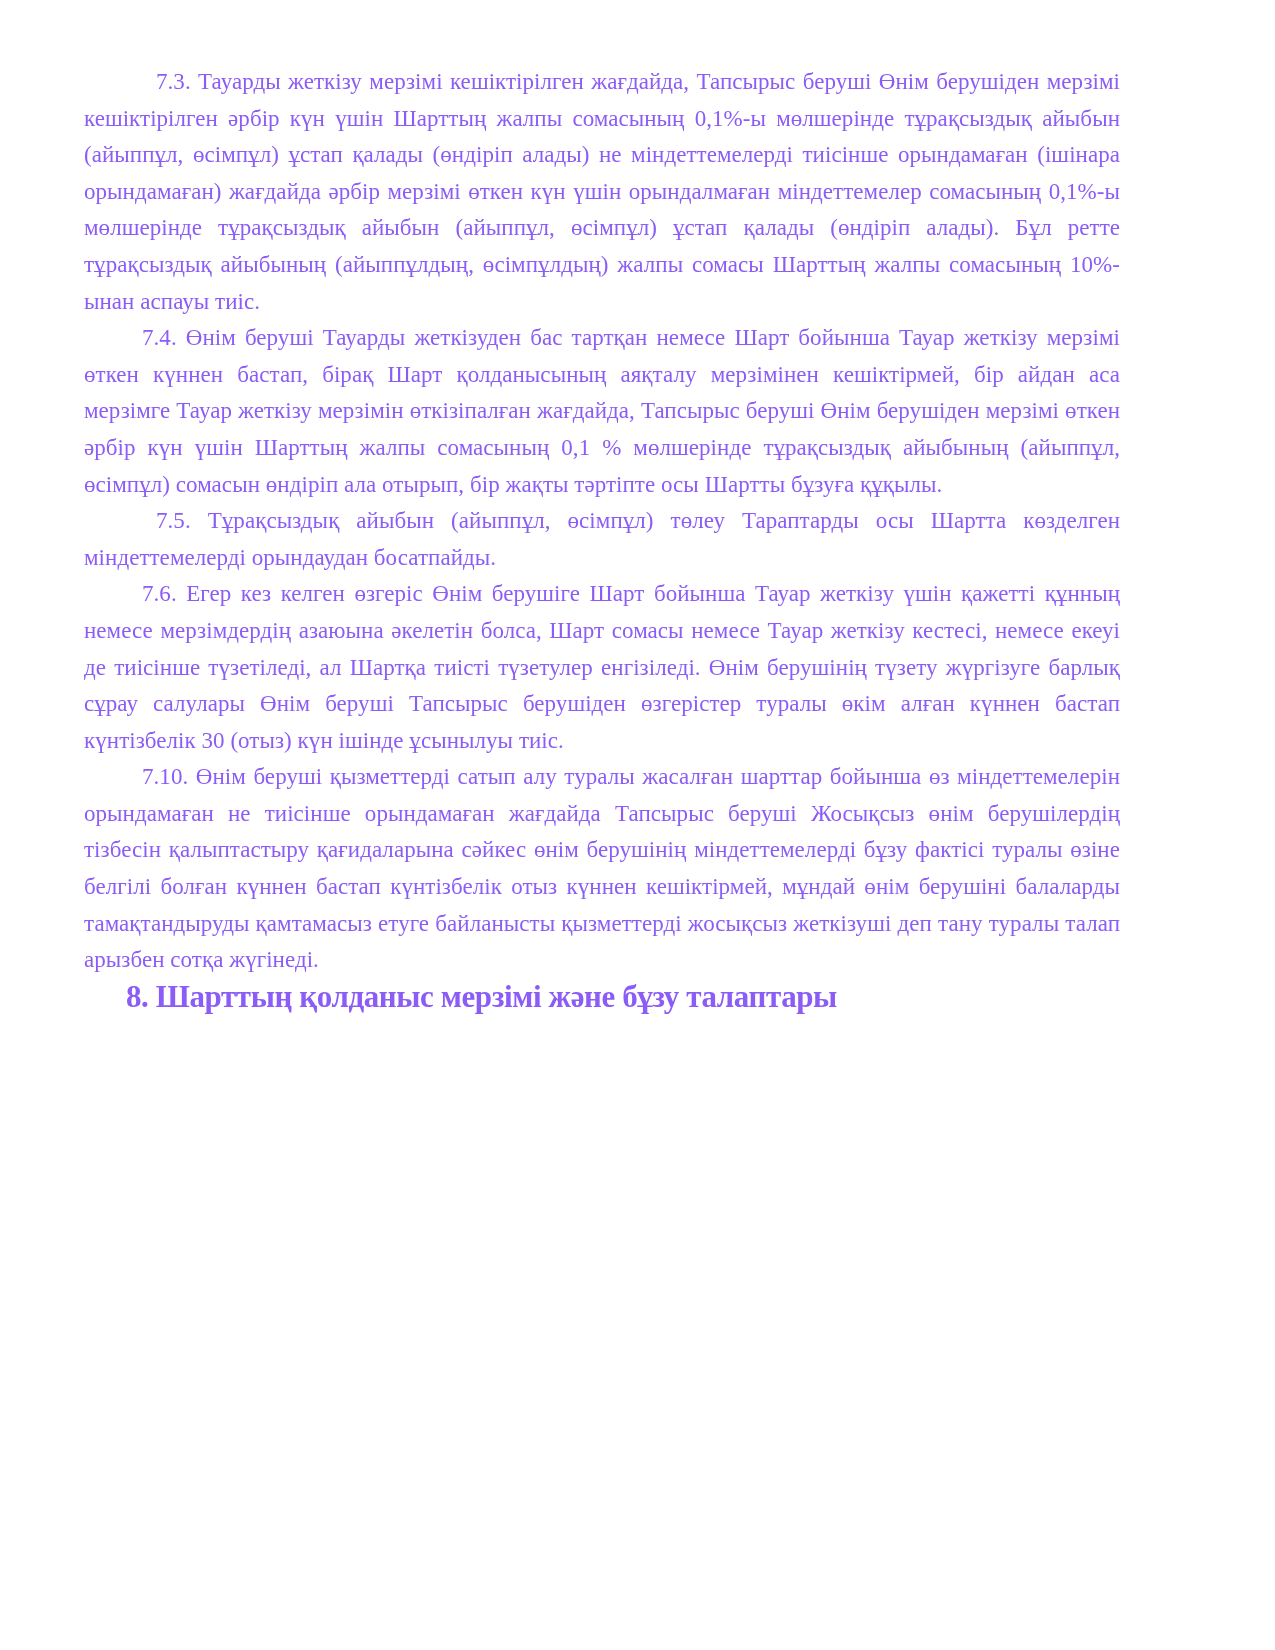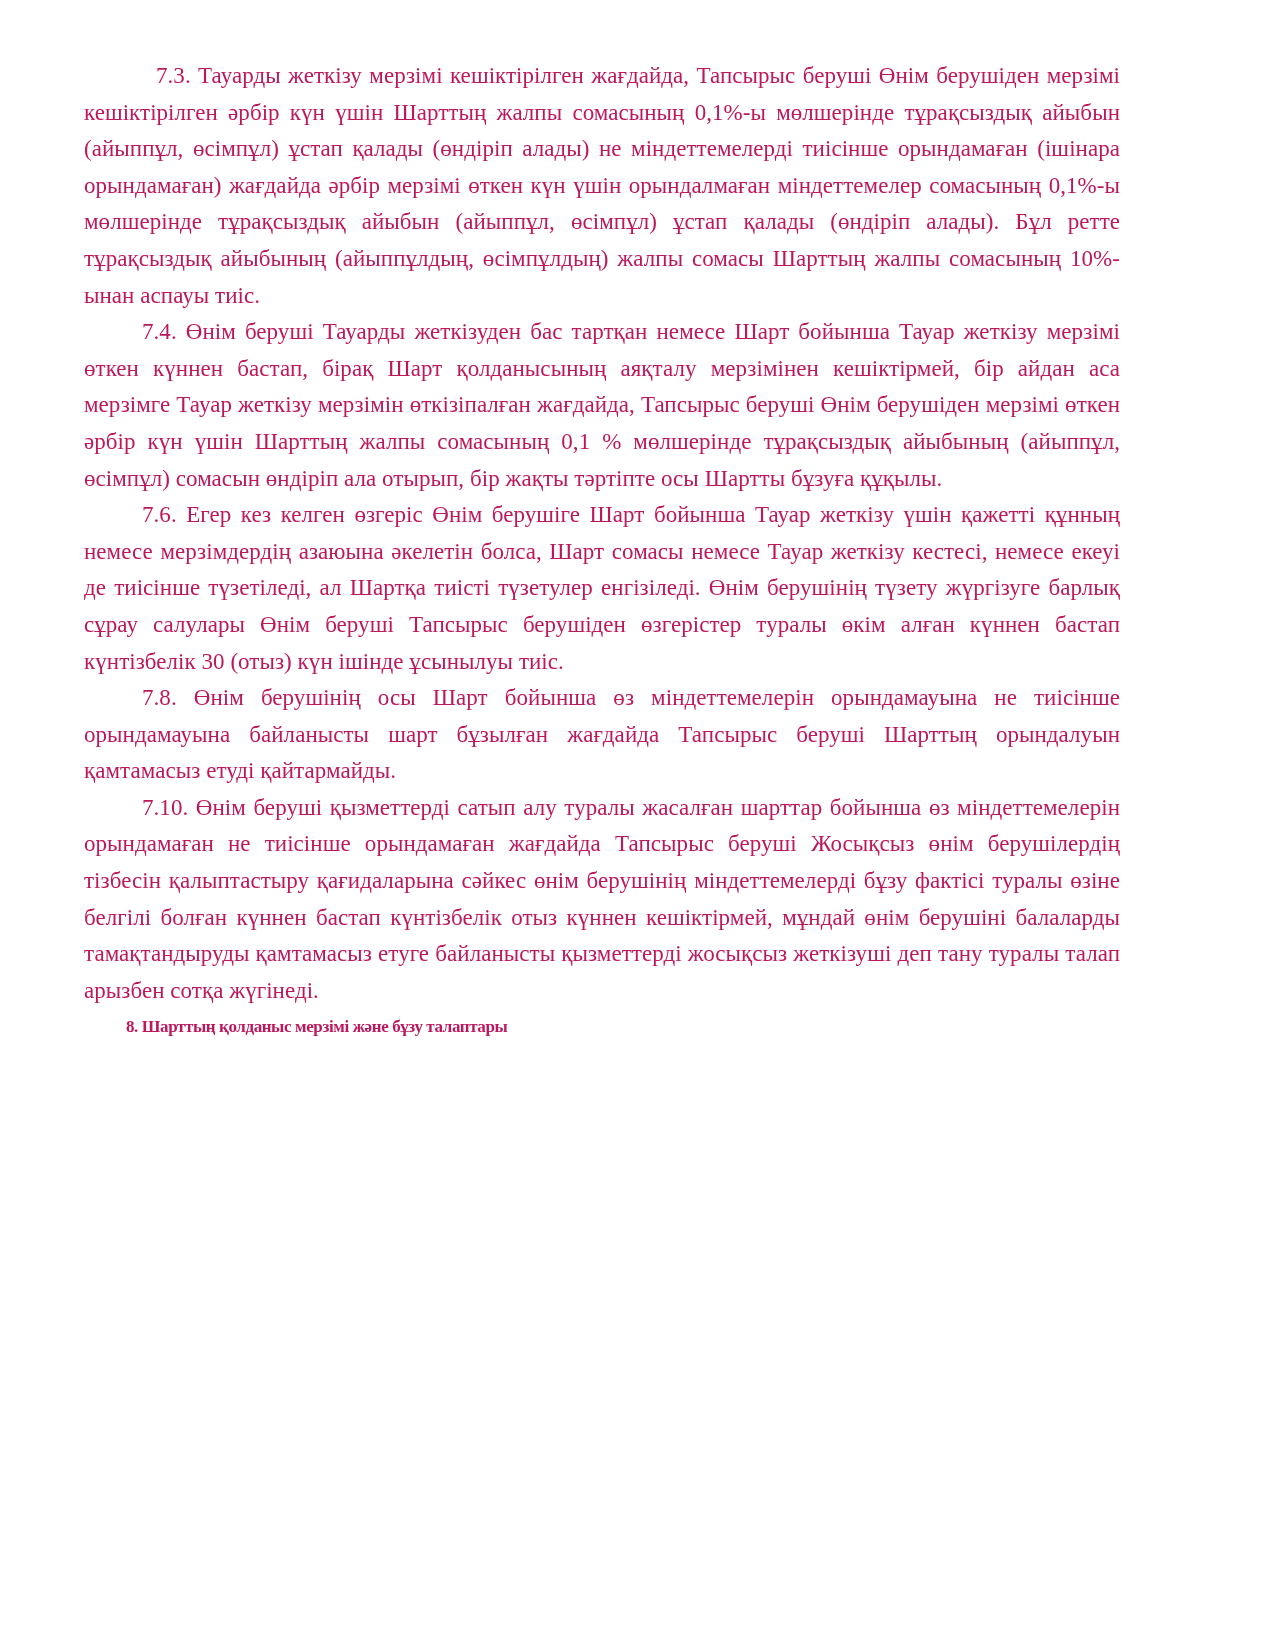--- a/index.html
+++ b/index.html
@@ -9,46 +9,46 @@
     }
     body {
       width: 1275px;
       height: 1650px;
       position: relative;
       overflow: hidden;
     }
     .page {
       position: absolute;
       left: 84px;
-      top: 58px;
+      top: 64px;
       width: 1036px;
       font-family: "Liberation Serif", "DejaVu Serif", serif;
       font-size: 23px;
       line-height: 36.6px;
-      color: #be185d;
+      color: #8b5cf6;
       letter-spacing: 0.05px;
     }
     .para {
       margin: 0;
       text-align: justify;
       text-indent: 64px;
     }
     .para.indent-wide { text-indent: 72px; }
     .para.indent-mid { text-indent: 58px; font-family: Liberation Serif, serif; }
     .heading {
       margin: 0;
       font-weight: bold;
       text-indent: 42px;
-      font-size: 17px;
+      font-size: 31px;
       letter-spacing: -0.4px;
     }
   </style>
 </head>
 <body>
 
 <div class="page">
   <p class="para indent-wide">7.3. Тауарды жеткізу мерзімі кешіктірілген жағдайда, Тапсырыс беруші Өнім берушіден мерзімі кешіктірілген әрбір күн үшін Шарттың жалпы сомасының 0,1%-ы мөлшерінде тұрақсыздық айыбын (айыппұл, өсімпұл) ұстап қалады (өндіріп алады) не міндеттемелерді тиісінше орындамаған (ішінара орындамаған) жағдайда әрбір мерзімі өткен күн үшін орындалмаған міндеттемелер сомасының 0,1%-ы мөлшерінде тұрақсыздық айыбын (айыппұл, өсімпұл) ұстап қалады (өндіріп алады). Бұл ретте тұрақсыздық айыбының (айыппұлдың, өсімпұлдың) жалпы сомасы Шарттың жалпы сомасының 10%-ынан аспауы тиіс.</p>
   <p class="para indent-mid">7.4. Өнім беруші Тауарды жеткізуден бас тартқан немесе Шарт бойынша Тауар жеткізу мерзімі өткен күннен бастап, бірақ Шарт қолданысының аяқталу мерзімінен кешіктірмей, бір айдан аса мерзімге Тауар жеткізу мерзімін өткізіпалған жағдайда, Тапсырыс беруші Өнім берушіден мерзімі өткен әрбір күн үшін Шарттың жалпы сомасының 0,1 % мөлшерінде тұрақсыздық айыбының (айыппұл, өсімпұл) сомасын өндіріп ала отырып, бір жақты тәртіпте осы Шартты бұзуға құқылы.</p>
+  <p class="para indent-wide">7.5. Тұрақсыздық айыбын (айыппұл, өсімпұл) төлеу Тараптарды осы Шартта көзделген міндеттемелерді орындаудан босатпайды.</p>
   <p class="para indent-mid">7.6. Егер кез келген өзгеріс Өнім берушіге Шарт бойынша Тауар жеткізу үшін қажетті құнның немесе мерзімдердің азаюына әкелетін болса, Шарт сомасы немесе Тауар жеткізу кестесі, немесе екеуі де тиісінше түзетіледі, ал Шартқа тиісті түзетулер енгізіледі. Өнім берушінің түзету жүргізуге барлық сұрау салулары Өнім беруші Тапсырыс берушіден өзгерістер туралы өкім алған күннен бастап күнтізбелік 30 (отыз) күн ішінде ұсынылуы тиіс.</p>
-  <p class="para indent-mid">7.8. Өнім берушінің осы Шарт бойынша өз міндеттемелерін орындамауына не тиісінше орындамауына байланысты шарт бұзылған жағдайда Тапсырыс беруші Шарттың орындалуын қамтамасыз етуді қайтармайды.</p>
   <p class="para indent-mid">7.10. Өнім беруші қызметтерді сатып алу туралы жасалған шарттар бойынша өз міндеттемелерін орындамаған не тиісінше орындамаған жағдайда Тапсырыс беруші Жосықсыз өнім берушілердің тізбесін қалыптастыру қағидаларына сәйкес өнім берушінің міндеттемелерді бұзу фактісі туралы өзіне белгілі болған күннен бастап күнтізбелік отыз күннен кешіктірмей, мұндай өнім берушіні балаларды тамақтандыруды қамтамасыз етуге байланысты қызметтерді жосықсыз жеткізуші деп тану туралы талап арызбен сотқа жүгінеді.</p>
   <p class="heading">8. Шарттың қолданыс мерзімі және бұзу талаптары</p>
 </div>
 
 </body></html>

